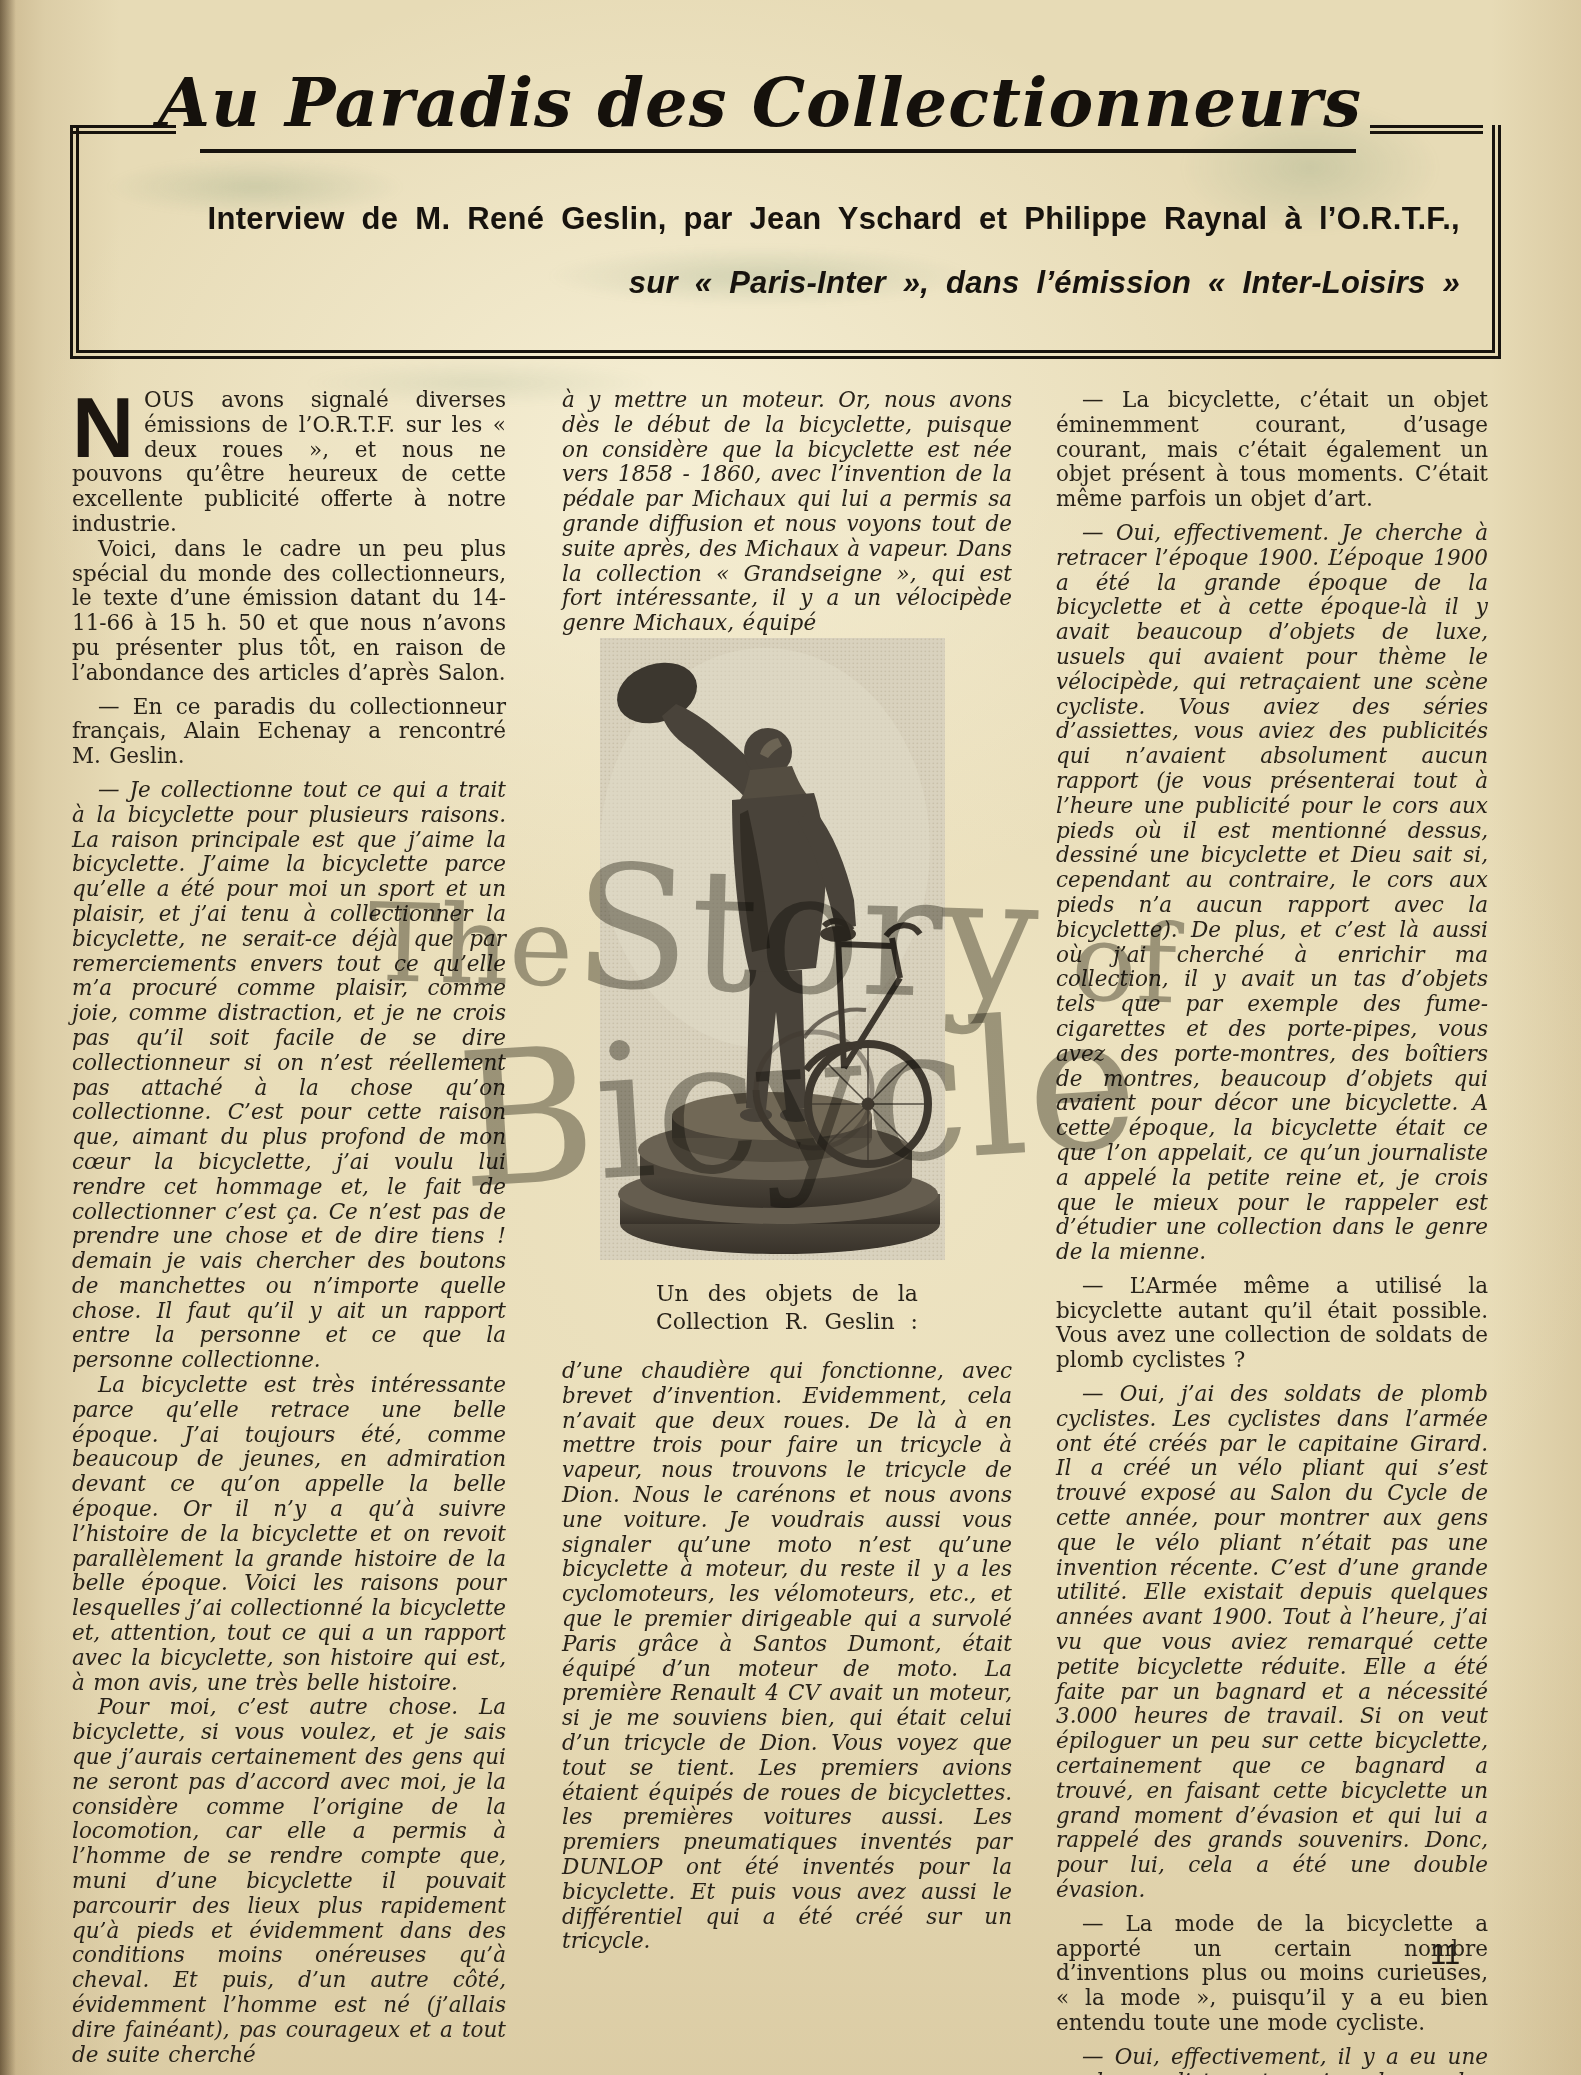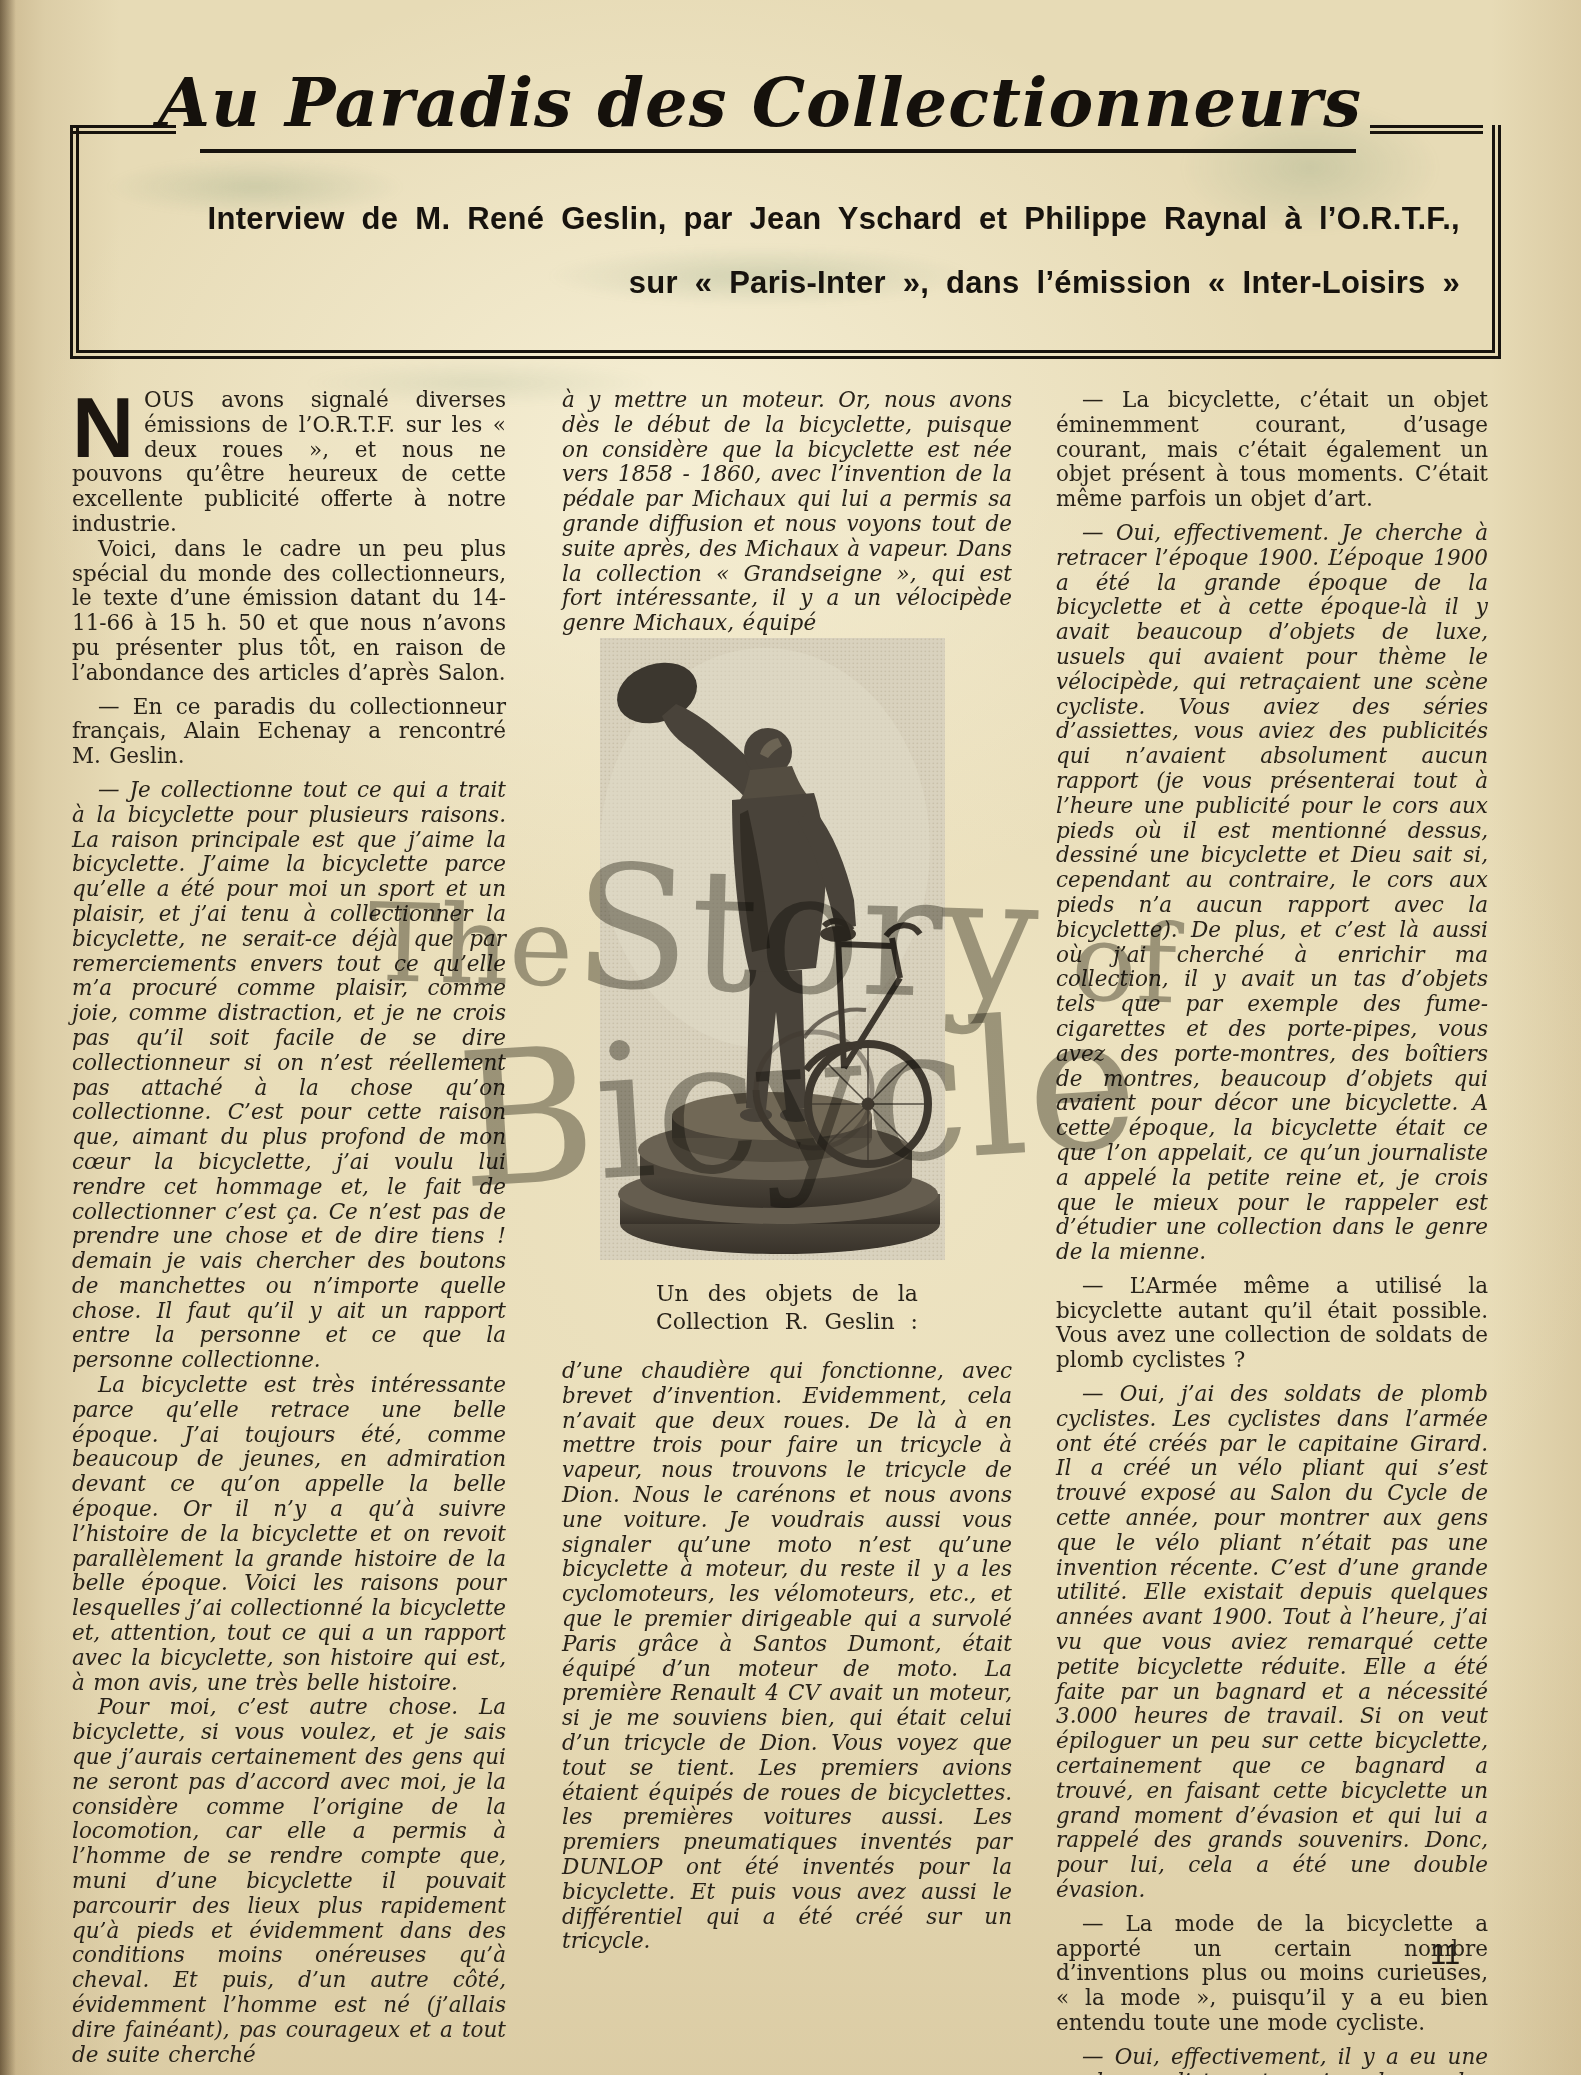--- a/index.html
+++ b/index.html
@@ -26,21 +26,21 @@
   .mh-topseg.l{left:70px;width:106px;}
   .mh-topseg.r{left:1370px;width:113px;}
   .mh-title{position:absolute;left:148px;top:44px;width:1224px;text-align:center;
     font-family:"DejaVu Serif",serif;font-style:italic;font-weight:700;
     font-size:67px;line-height:72px;letter-spacing:1px;color:#15110c;white-space:nowrap;margin-top:23px;}
   .mh-underline{position:absolute;left:200px;top:149px;width:1156px;height:4px;background:#17130e;}
   .mh-sub{position:absolute;left:100px;width:1360px;text-align:right;
     font-family:"Liberation Sans",sans-serif;font-weight:700;font-size:31px;color:#17130e;
     word-spacing:8px;letter-spacing:.3px;white-space:nowrap;}
   .mh-sub.s1{top:201px;}
-  .mh-sub.s2{top:265px;}
+  .mh-sub.s2{top:265px;font-style:italic;}
 
   
   .col{position:absolute;top:388px;font-size:21.5px;line-height:24.8px;
     text-align:justify;word-spacing:1.5px;hyphens:auto;}
   #col1{left:72px;width:434px;}
   #col2{left:562px;width:450px;}
   #col3{left:1056px;width:432px;}
   .para{margin:0;text-indent:26px;}
   .para.noind{text-indent:0;}
   .para.gap{margin-top:9px;}

